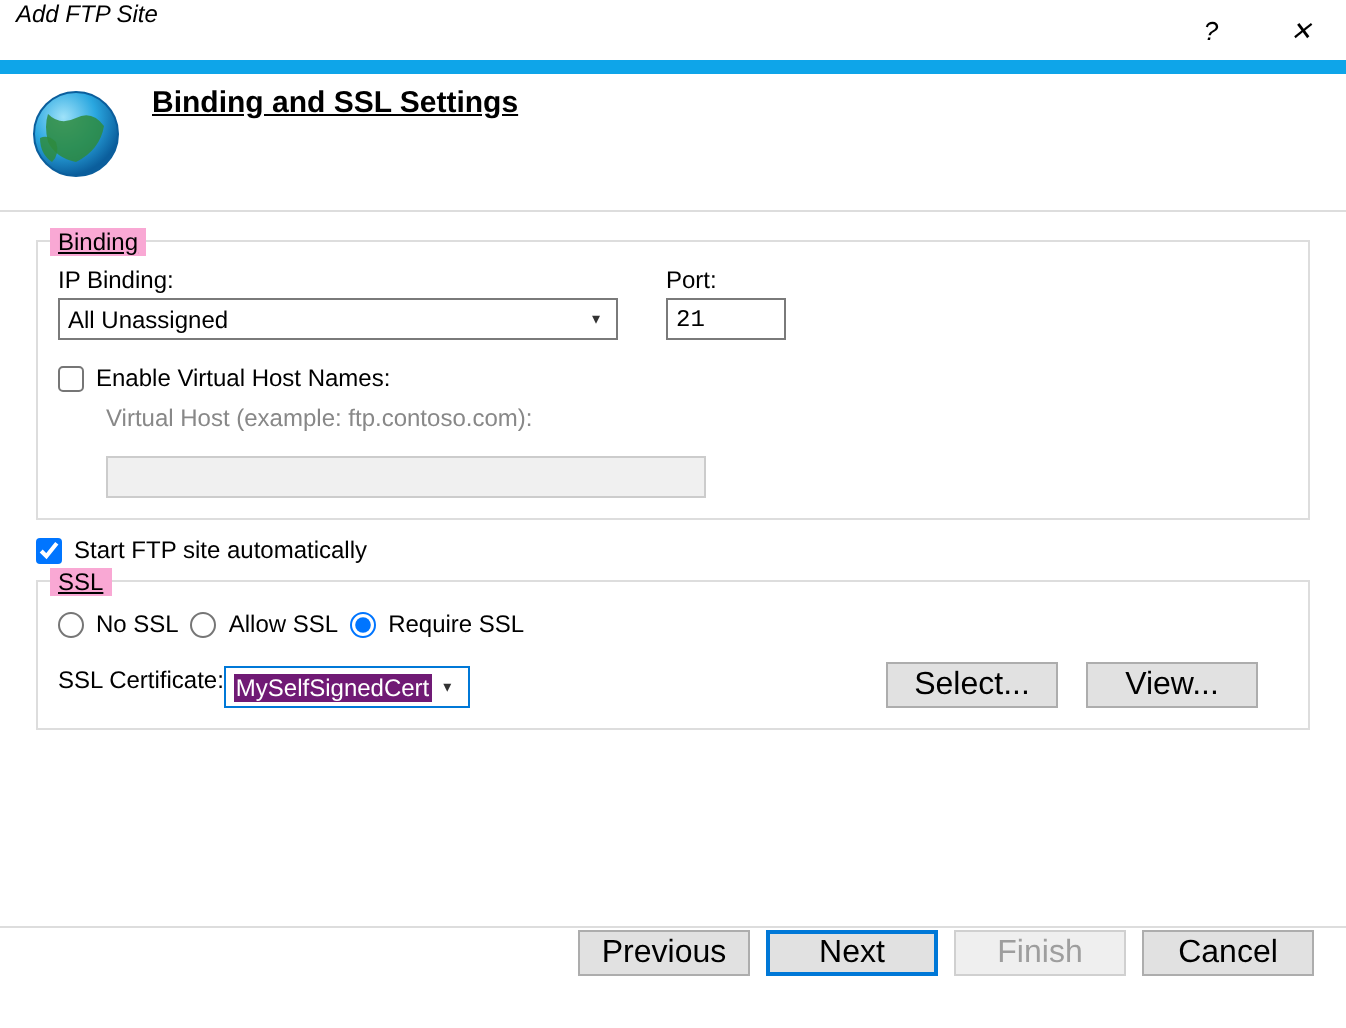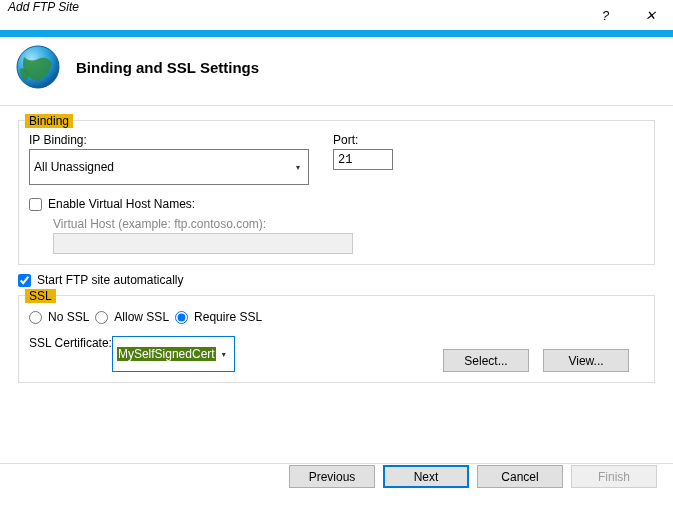--- a/index.html
+++ b/index.html
@@ -28,23 +28,24 @@
     width: 45px;
     height: 30px;
     display: flex;
     align-items: center;
     justify-content: center;
     font-family: "Segoe UI", sans-serif;
     font-size: 13px;
   }
   .header {
     display: flex;
-    align-items: center;
+    align-items: flex-start;
     padding: 6px 14px 14px 14px;
     gap: 14px;
+    text-decoration: underline;
   }
   .header .icon-wrap {
     width: 48px;
     height: 48px;
   }
   .header h1 {
     font-size: 15px;
     font-weight: 600;
     margin: 0;
   }
@@ -57,58 +58,59 @@
   }
   .fieldset {
     border: 1px solid #ddd;
     padding: 6px 10px 10px 10px;
     margin-bottom: 8px;
     position: relative;
   }
   .fieldset-legend {
     position: relative;
     top: -13px;
-    background: #eab308;
+    background: #f9a8d4;
     padding: 0 4px;
     margin-left: -4px;
     display: inline-block;
+    text-decoration: underline;
   }
   .fs-inner {
     margin-top: -8px;
   }
   .row {
     display: flex;
     gap: 24px;
   }
   .col {
     display: flex;
     flex-direction: column;
   }
   label.field-label {
     margin-bottom: 2px;
   }
   .combo {
     display: flex;
     align-items: center;
     border: 1px solid #7a7a7a;
-    height: 36px;
+    height: 21px;
     background: #fff;
     padding: 0 2px 0 4px;
     box-sizing: border-box;
   }
   .combo.focused {
     border: 1px solid #0078d7;
   }
   .combo .combo-text {
     flex: 1;
     overflow: hidden;
     white-space: nowrap;
   }
   .combo .combo-text.selected {
-    background: #4d7c0f;
+    background: #701a75;
     color: #fff;
     padding: 0 1px;
   }
   .combo .chev {
     width: 16px;
     text-align: center;
     font-size: 8px;
     color: #333;
   }
   input.textbox {
@@ -131,21 +133,21 @@
     gap: 6px;
     margin: 2px 0;
   }
   .checkbox-row input, .radio-row input {
     margin: 0;
     width: 13px;
     height: 13px;
   }
   .vh-label {
     color: #888;
-    margin: 6px 0 2px 24px;
+    margin: 6px 0 12px 24px;
   }
   .vh-input-wrap {
     margin-left: 24px;
   }
   .ssl-radios {
     display: flex;
     flex-direction: row;
     gap: 6px;
     margin-bottom: 10px;
   }
@@ -159,21 +161,21 @@
     flex-direction: row;
     flex: 1;
     max-width: 400px;
   }
   .btn {
     min-width: 86px;
     height: 23px;
     border: 1px solid #adadad;
     background: #e1e1e1;
     font-family: inherit;
-    font-size: 12px;
+    font-size: 16px;
     padding: 0 8px;
     cursor: default;
   }
   .btn:disabled {
     color: #9e9e9e;
     border-color: #d0d0d0;
     background: #efefef;
   }
   .btn.default {
     border: 1px solid #0078d7;
@@ -299,15 +301,15 @@
       </div>
     </div>
   </div>
 
 </div>
 
 <div class="footer-divider"></div>
 <div class="footer">
   <button class="btn">Previous</button>
   <button class="btn default">Next</button>
+  <button class="btn" disabled="">Finish</button>
   <button class="btn">Cancel</button>
-  <button class="btn" disabled="">Finish</button>
 </div>
 
 </body></html>

